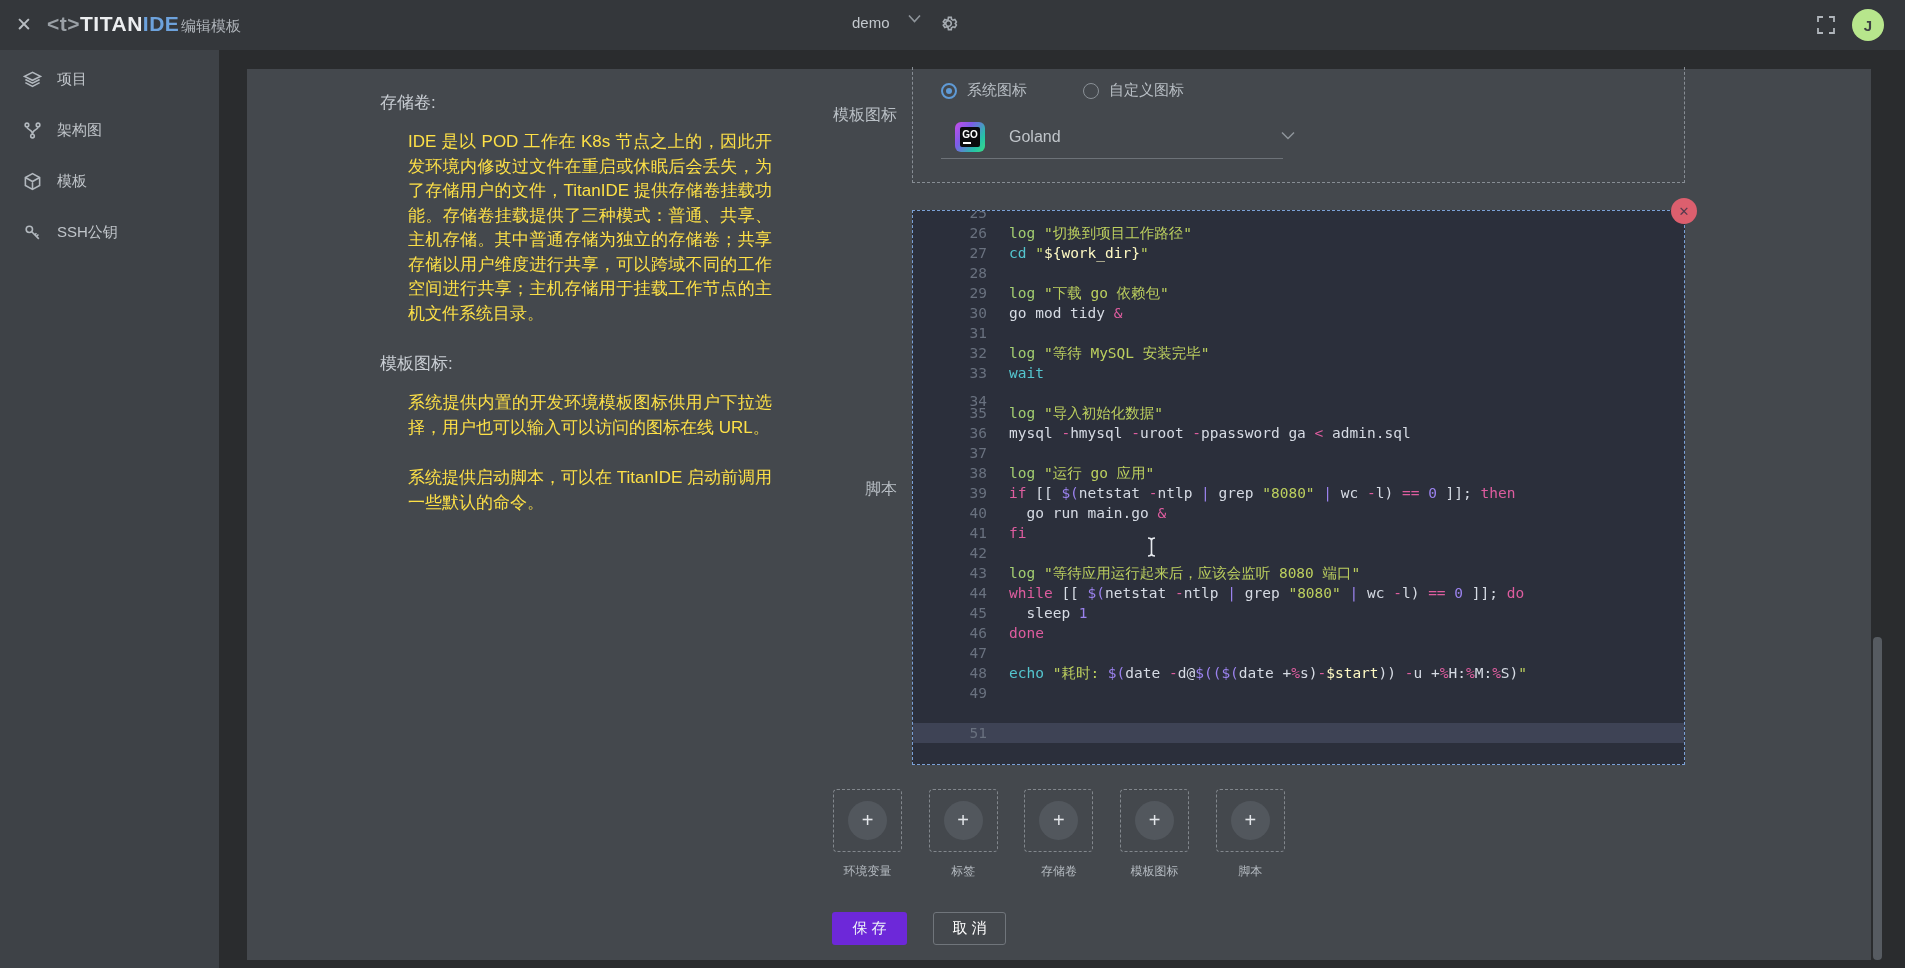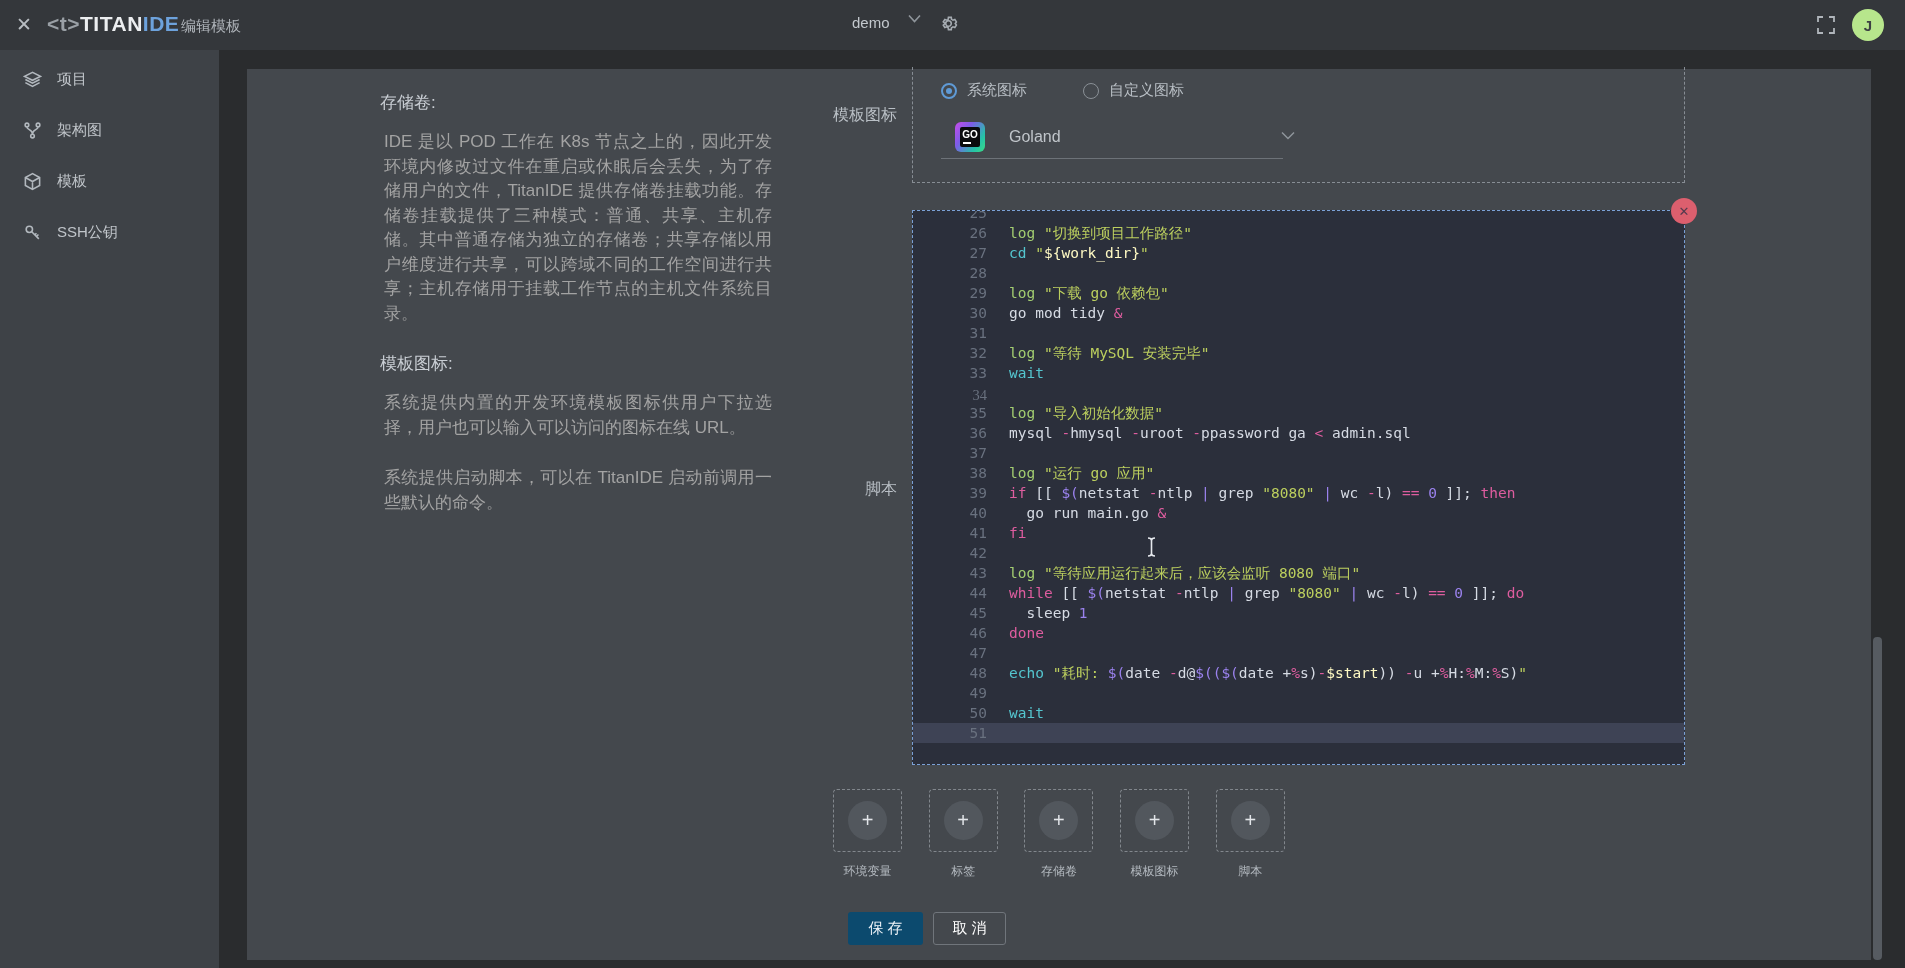--- a/index.html
+++ b/index.html
@@ -30,21 +30,21 @@
   .side-item{ position:absolute; left:0; width:219px; height:32px; display:flex; align-items:center;
               padding-left:23px; gap:15px; color:#c0c5ca; font-size:15px; cursor:pointer; }
   .side-item svg{ color:#b2b8be; }
 
   
   .panel{ position:absolute; left:247px; top:69px; width:1624px; height:891px; background:#44484d; }
 
   
   .help{ position:absolute; left:133px; top:22px; width:392px; }
   .help h3{ font-size:17px; font-weight:normal; color:#c9ced4; margin-bottom:16px; }
-  .help p{ font-size:17px; color:#a3a3a3; line-height:24.5px; margin-left:4px; margin-bottom:26px; text-align:justify; }
+  .help p{ font-size:17px; color:#fde047; line-height:24.5px; margin-left:28px; margin-bottom:26px; text-align:justify; }
 
   
   .fld-label{ position:absolute; left:450px; width:200px; text-align:right; color:#b9bfc5; font-size:16px; }
   .lbl-icon{ top:36px; }
   .lbl-script{ top:410px; }
 
   
   .form-box{ position:absolute; left:665px; top:-2px; width:773px; height:116px;
              border:1px dashed #878d94; border-top:none; }
   .radio-row{ position:absolute; left:28px; top:14px; display:flex; align-items:center; gap:10px; }
@@ -94,21 +94,21 @@
   .add-box{ width:69px; height:63px; border:1px dashed #82878d; border-radius:4px;
             display:flex; align-items:center; justify-content:center; }
   .add-circle{ width:39px; height:39px; border-radius:50%; background:#52575d; color:#e2e5e9;
                font-size:20px; font-weight:300; display:flex; align-items:center; justify-content:center; }
   .add-label{ position:absolute; top:74px; left:50%; transform:translateX(-50%);
               white-space:nowrap; font-size:12px; color:#b4bac0; }
 
   
   .btn{ position:absolute; top:843px; height:33px; border-radius:3px; font-size:15px;
         display:flex; align-items:center; justify-content:center; cursor:pointer; }
-  .btn-save{ left:585px; width:75px; background:#0c4a6e; color:#eef3f8;margin-left:16px; }
+  .btn-save{ left:585px; width:75px; background:#6d28d9; color:#eef3f8; }
   .btn-cancel{ left:686px; width:73px; background:transparent; border:1px solid #70757b; color:#ffffff; }
 
   
   .scroll-thumb{ position:absolute; left:1873px; top:637px; width:9px; height:323px;
                  background:#565b61; border-radius:4px; }
 </style>
 </head>
 <body>
 
 <div class="app">
@@ -205,37 +205,36 @@
       <div class="ed-clip" id="code-lines">
           <div class="code-row" style="top: -8px;"><span class="gut">25</span><span class="code"></span></div>
           <div class="code-row" style="top: 12px;"><span class="gut">26</span><span class="code"><span class="tk-fn">log</span><span class="tk-txt"> </span><span class="tk-str">"切换到项目工作路径"</span></span></div>
           <div class="code-row" style="top: 32px;"><span class="gut">27</span><span class="code"><span class="tk-bi">cd</span><span class="tk-txt"> </span><span class="tk-str">"</span><span class="tk-var">${work_dir}</span><span class="tk-str">"</span></span></div>
           <div class="code-row" style="top: 52px;"><span class="gut">28</span><span class="code"></span></div>
           <div class="code-row" style="top: 72px;"><span class="gut">29</span><span class="code"><span class="tk-fn">log</span><span class="tk-txt"> </span><span class="tk-str">"下载 go 依赖包"</span></span></div>
           <div class="code-row" style="top: 92px;"><span class="gut">30</span><span class="code"><span class="tk-txt">go mod tidy </span><span class="tk-op">&amp;</span></span></div>
           <div class="code-row" style="top: 112px;"><span class="gut">31</span><span class="code"></span></div>
           <div class="code-row" style="top: 132px;"><span class="gut">32</span><span class="code"><span class="tk-fn">log</span><span class="tk-txt"> </span><span class="tk-str">"等待 MySQL 安装完毕"</span></span></div>
           <div class="code-row" style="top: 152px;"><span class="gut">33</span><span class="code"><span class="tk-bi">wait</span></span></div>
-          <div class="code-row" style="top: 174px; font-family: Liberation Serif, serif;"><span class="gut">34</span><span class="code"></span></div>
+          <div class="code-row" style="top: 180px;"><span class="gut">34</span><span class="code"></span></div>
           <div class="code-row" style="top: 192px;"><span class="gut">35</span><span class="code"><span class="tk-fn">log</span><span class="tk-txt"> </span><span class="tk-str">"导入初始化数据"</span></span></div>
           <div class="code-row" style="top: 212px;"><span class="gut">36</span><span class="code"><span class="tk-txt">mysql </span><span class="tk-op">-</span><span class="tk-txt">hmysql </span><span class="tk-op">-</span><span class="tk-txt">uroot </span><span class="tk-op">-</span><span class="tk-txt">ppassword ga </span><span class="tk-op">&lt;</span><span class="tk-txt"> admin.sql</span></span></div>
           <div class="code-row" style="top: 232px;"><span class="gut">37</span><span class="code"></span></div>
           <div class="code-row" style="top: 252px;"><span class="gut">38</span><span class="code"><span class="tk-fn">log</span><span class="tk-txt"> </span><span class="tk-str">"运行 go 应用"</span></span></div>
           <div class="code-row" style="top: 272px;"><span class="gut">39</span><span class="code"><span class="tk-kw">if</span><span class="tk-txt"> [[ </span><span class="tk-dl">$(</span><span class="tk-txt">netstat </span><span class="tk-op">-</span><span class="tk-txt">ntlp </span><span class="tk-dl">|</span><span class="tk-txt"> grep </span><span class="tk-str">"8080"</span><span class="tk-txt"> </span><span class="tk-dl">|</span><span class="tk-txt"> wc </span><span class="tk-op">-</span><span class="tk-txt">l) </span><span class="tk-kw">==</span><span class="tk-txt"> </span><span class="tk-num">0</span><span class="tk-txt"> ]]; </span><span class="tk-kw">then</span></span></div>
           <div class="code-row" style="top: 292px;"><span class="gut">40</span><span class="code"><span class="tk-txt">  go run main.go </span><span class="tk-op">&amp;</span></span></div>
           <div class="code-row" style="top: 312px;"><span class="gut">41</span><span class="code"><span class="tk-kw">fi</span></span></div>
           <div class="code-row" style="top: 332px;"><span class="gut">42</span><span class="code"></span></div>
           <div class="code-row" style="top: 352px;"><span class="gut">43</span><span class="code"><span class="tk-fn">log</span><span class="tk-txt"> </span><span class="tk-str">"等待应用运行起来后，应该会监听 8080 端口"</span></span></div>
           <div class="code-row" style="top: 372px;"><span class="gut">44</span><span class="code"><span class="tk-kw">while</span><span class="tk-txt"> [[ </span><span class="tk-dl">$(</span><span class="tk-txt">netstat </span><span class="tk-op">-</span><span class="tk-txt">ntlp </span><span class="tk-dl">|</span><span class="tk-txt"> grep </span><span class="tk-str">"8080"</span><span class="tk-txt"> </span><span class="tk-dl">|</span><span class="tk-txt"> wc </span><span class="tk-op">-</span><span class="tk-txt">l) </span><span class="tk-kw">==</span><span class="tk-txt"> </span><span class="tk-num">0</span><span class="tk-txt"> ]]; </span><span class="tk-kw">do</span></span></div>
           <div class="code-row" style="top: 392px;"><span class="gut">45</span><span class="code"><span class="tk-txt">  sleep </span><span class="tk-num">1</span></span></div>
           <div class="code-row" style="top: 412px;"><span class="gut">46</span><span class="code"><span class="tk-kw">done</span></span></div>
           <div class="code-row" style="top: 432px;"><span class="gut">47</span><span class="code"></span></div>
           <div class="code-row" style="top: 452px;"><span class="gut">48</span><span class="code"><span class="tk-bi">echo</span><span class="tk-txt"> </span><span class="tk-str">"耗时: </span><span class="tk-dl">$(</span><span class="tk-txt">date </span><span class="tk-op">-</span><span class="tk-txt">d@</span><span class="tk-dl">$((</span><span class="tk-dl">$(</span><span class="tk-txt">date +</span><span class="tk-op">%</span><span class="tk-txt">s)</span><span class="tk-op">-</span><span class="tk-var">$start</span><span class="tk-txt">)) </span><span class="tk-op">-</span><span class="tk-txt">u +</span><span class="tk-op">%</span><span class="tk-txt">H:</span><span class="tk-op">%</span><span class="tk-txt">M:</span><span class="tk-op">%</span><span class="tk-txt">S)</span><span class="tk-str">"</span></span></div>
           <div class="code-row" style="top: 472px;"><span class="gut">49</span><span class="code"></span></div>
-          <div class="code-row" style="top: 492px;"><span class="gut">50</span><span class="code"><span class="tk-bi">wait</span></span></div>
           <div class="code-row current" style="top: 512px;"><span class="gut">51</span><span class="code"></span></div>
         </div>
       <svg class="ibeam" width="13" height="22" viewBox="0 0 13 22">
           <path fill="none" stroke="#e6e9ee" stroke-width="1.6" d="M3 2c2 0 3.5.6 3.5 2.5v13C6.5 19.4 8 20 10 20M10 2c-2 0-3.5.6-3.5 2.5M3 20c2 0 3.5-.6 3.5-2.5"></path>
         </svg>
     </div>
 
     <div id="add-row">
         <div class="add-item" style="left: 586px;">
           <div class="add-box">

